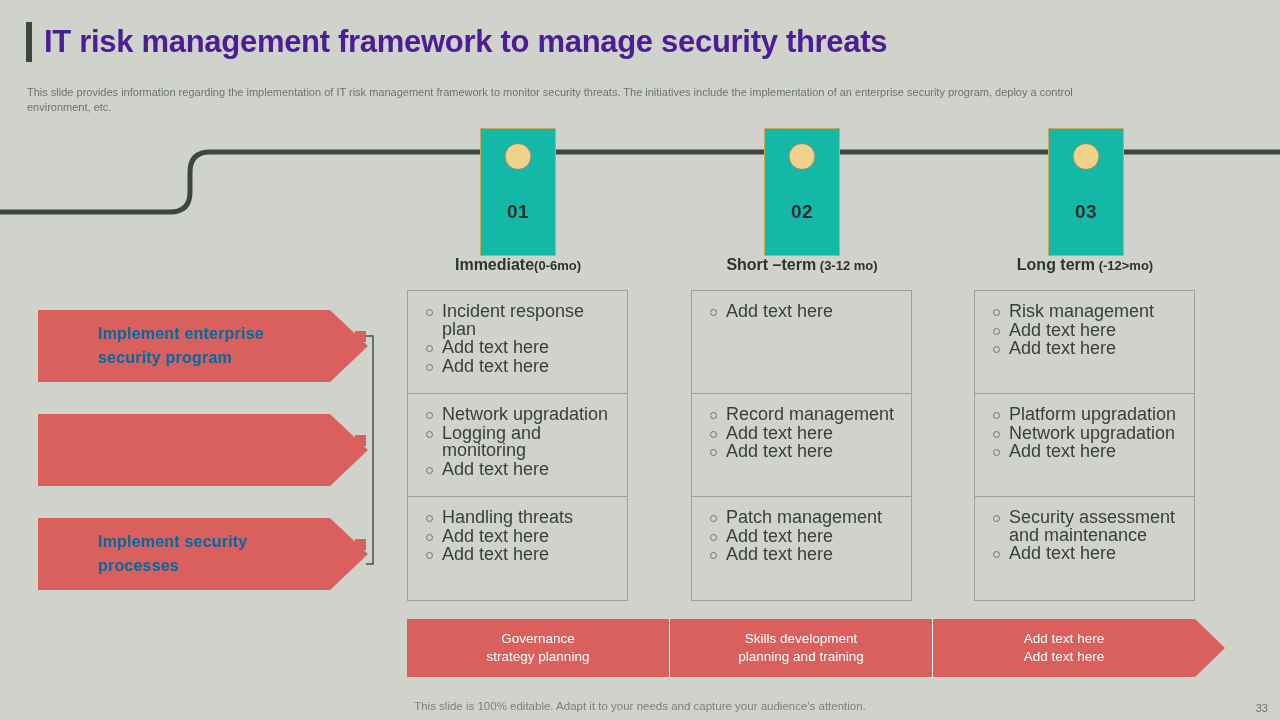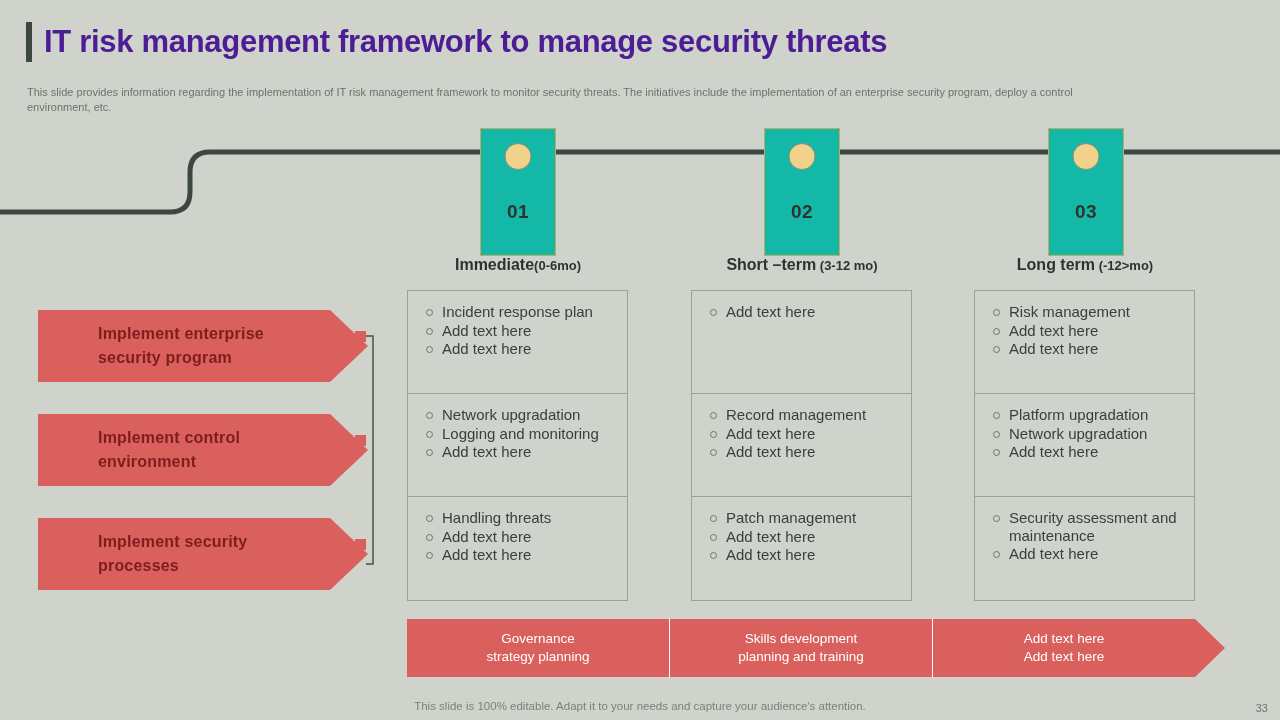--- a/index.html
+++ b/index.html
@@ -129,21 +129,21 @@
   }
   .cell:last-child { border-bottom: none; }
 
   .cell ul {
     margin: 0;
     padding: 0;
     list-style: none;
   }
   .cell li {
     position: relative;
-    font-size: 15px;
+    font-size: 18px;
     line-height: 17.5px;
     color: #3a3f3a;
     padding-left: 20px;
     margin-bottom: 1px;
   }
   .cell li::before {
     content: "";
     position: absolute;
     left: 4px;
     top: 6px;
@@ -179,21 +179,21 @@
     border-left: 38px solid #d9605c;
   }
   .arrow-label .txt {
     position: absolute;
     left: 60px;
     top: 0;
     width: 230px;
     height: 72px;
     display: flex;
     align-items: center;
-    color: #7f1d1d;
+    color: #0369a1;
     font-size: 16px;
     font-weight: bold;
     line-height: 24px;
     letter-spacing: 0.2px;
   }
   #arrow-1 { top: 310px; }
   #arrow-2 { top: 414px; }
   #arrow-3 { top: 518px; }
 
   
@@ -376,21 +376,20 @@
 </div>
 
 <div class="arrow-label" id="arrow-1">
   <div class="body"></div>
   <div class="point"></div>
   <div class="txt">Implement enterprise security program</div>
 </div>
 <div class="arrow-label" id="arrow-2">
   <div class="body"></div>
   <div class="point"></div>
-  <div class="txt">Implement control environment</div>
 </div>
 <div class="arrow-label" id="arrow-3">
   <div class="body"></div>
   <div class="point"></div>
   <div class="txt">Implement security processes</div>
 </div>
 
 <div id="connector">
   <svg width="22" height="240" viewBox="0 0 22 240">
     <path d="M11,6 L18,6 L18,234 L11,234" fill="none" stroke="#4a514a" stroke-width="1.5"></path>

